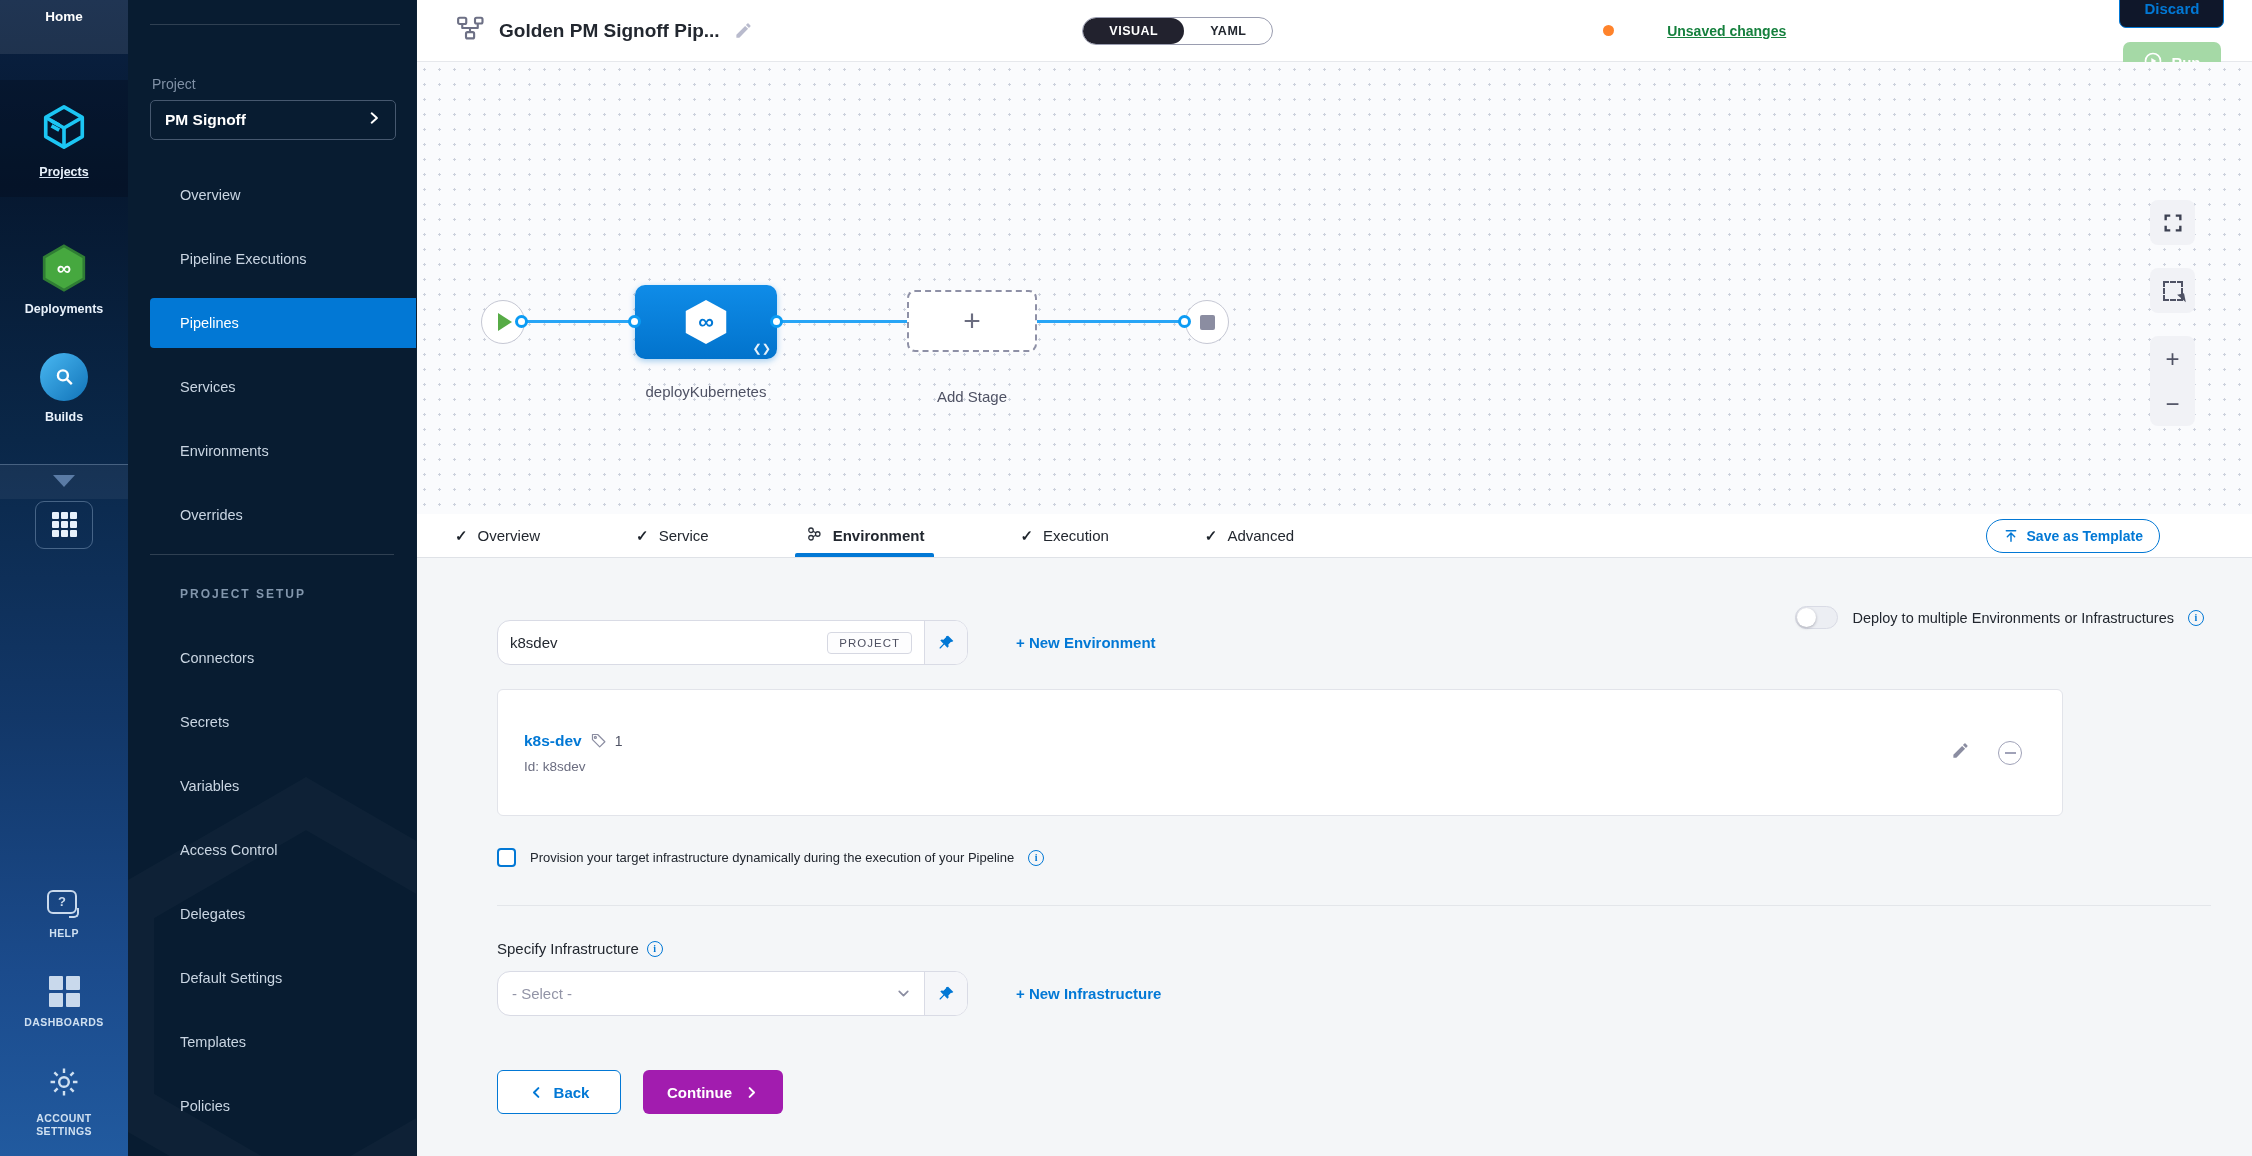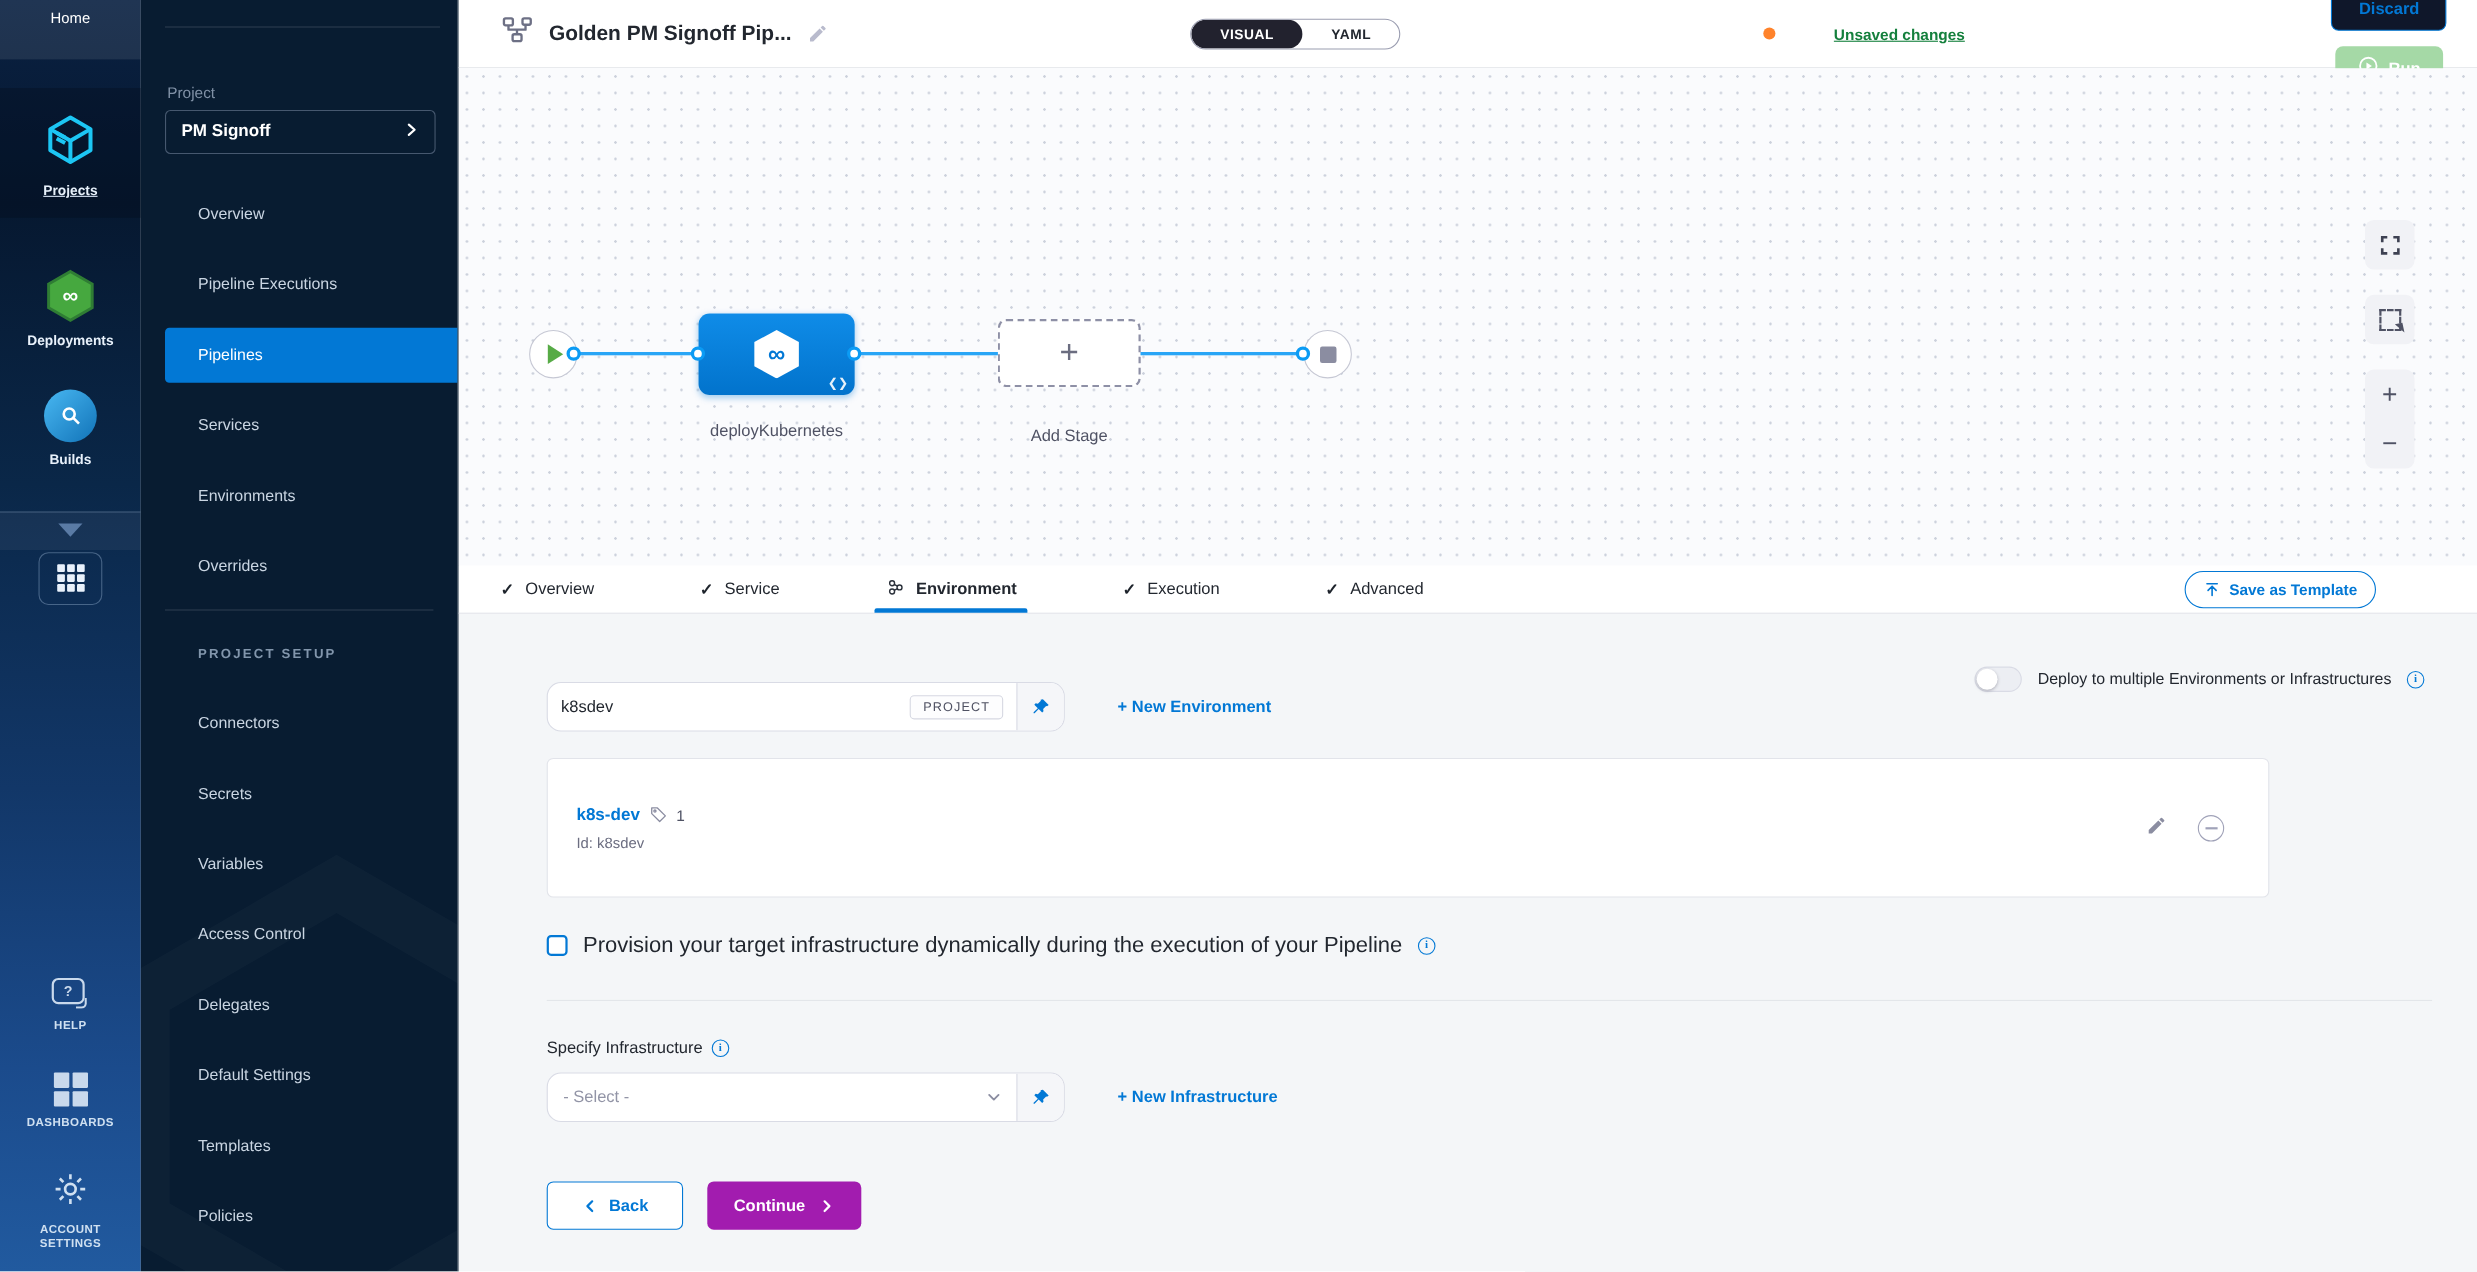--- a/index.html
+++ b/index.html
@@ -5,21 +5,21 @@
   * { margin:0; padding:0; box-sizing:border-box; }
   html,body { width:2252px; height:1156px; overflow:hidden; }
   body { font-family:"Liberation Sans", sans-serif; color:#22272f; background:#fff; }
   .app { display:flex; width:2252px; height:1156px; }
 
   
   .rail { width:128px; height:100%; flex:0 0 128px; position:relative;
     background:linear-gradient(180deg,#0a2142 0%,#061830 16%,#0a2748 38%,#123768 62%,#1b4b8c 84%,#215a9f 100%);
     display:flex; flex-direction:column; align-items:center; color:#d7e4f4; }
   .rail-home { width:100%; height:54px; background:rgba(255,255,255,.09); display:flex; align-items:flex-start; justify-content:center; padding-top:9px;
-    font-size:13.5px; font-weight:normal; color:#fff; }
+    font-size:13.5px; font-weight:bold; color:#fff; }
   .rail-item { width:100%; display:flex; flex-direction:column; align-items:center; gap:9px; padding:18px 4px; cursor:pointer; }
   .rail-item .lbl { font-size:12.5px; font-weight:bold; color:#e8f1fb; text-align:center; line-height:1.25; }
   .rail-item.small .lbl { font-size:10.5px; letter-spacing:.4px; color:#cfe0f1; }
   .ri-projects { background:rgba(2,10,22,.30); margin-top:26px; padding:22px 4px 16px;text-decoration:underline; }
   .ri-deploy { margin-top:28px; }
   .hexwrap { position:relative; width:50px; height:50px; display:flex; align-items:center; justify-content:center; }
   .hexwrap .inf { position:absolute; color:#fff; font-size:20px; font-weight:bold; line-height:1; }
   .builds-circle { width:48px; height:48px; border-radius:50%; background:linear-gradient(135deg,#49b8f2 0%,#1173b8 100%);
     display:flex; align-items:center; justify-content:center; }
   .rail-div-band { width:100%; margin-top:20px; border-top:1px solid rgba(160,185,215,.35); padding:10px 0 12px; display:flex; justify-content:center;
@@ -131,21 +131,21 @@
   .env-card .card-main { display:flex; flex-direction:column; gap:9px; }
   .card-name-row { display:flex; align-items:center; gap:8px; }
   .card-name { color:#0278d5; font-size:15.5px; font-weight:bold; cursor:pointer; }
   .tagcount { font-size:14px; color:#4f5264; }
   .card-id { font-size:13.5px; color:#6b6d80; }
   .card-actions { margin-left:auto; display:flex; align-items:center; gap:28px; padding-right:14px; }
   .minus-circle { width:24px; height:24px; border:1.6px solid #a0a2b8; border-radius:50%; display:flex; align-items:center; justify-content:center; cursor:pointer; }
   .minus-circle i { width:11px; height:2px; background:#a0a2b8; }
   .chk-row { margin-top:32px; display:flex; align-items:center; gap:14px; }
   .checkbox { width:19px; height:19px; border:2px solid #0278d5; border-radius:4px; background:#fff; cursor:pointer; flex:0 0 19px; }
-  .chk-row .ck-lbl { font-size:20px; color:#22272f; }
+  .chk-row .ck-lbl { font-size:13px; color:#22272f; }
   .hr { margin-top:38px; width:1714px; border-top:1px solid #e3e6ea; }
   .infra-sect { margin-top:34px; }
   .select-text { flex:1; display:flex; align-items:center; padding:0 14px; color:#9294a6; font-size:15px; cursor:pointer; }
   .select-chev { display:flex; align-items:center; padding-right:12px; cursor:pointer; }
   .footer-btns { margin-top:54px; display:flex; align-items:center; gap:22px; }
   .btn-back { width:124px; height:44px; border:1px solid #0278d5; border-radius:6px; background:#fff; color:#0278d5; gap:10px; }
   .btn-continue { height:44px; padding:0 24px; border-radius:6px; background:#a21caf; color:#fff; gap:12px; }
 </style>
 </head>
 <body>

